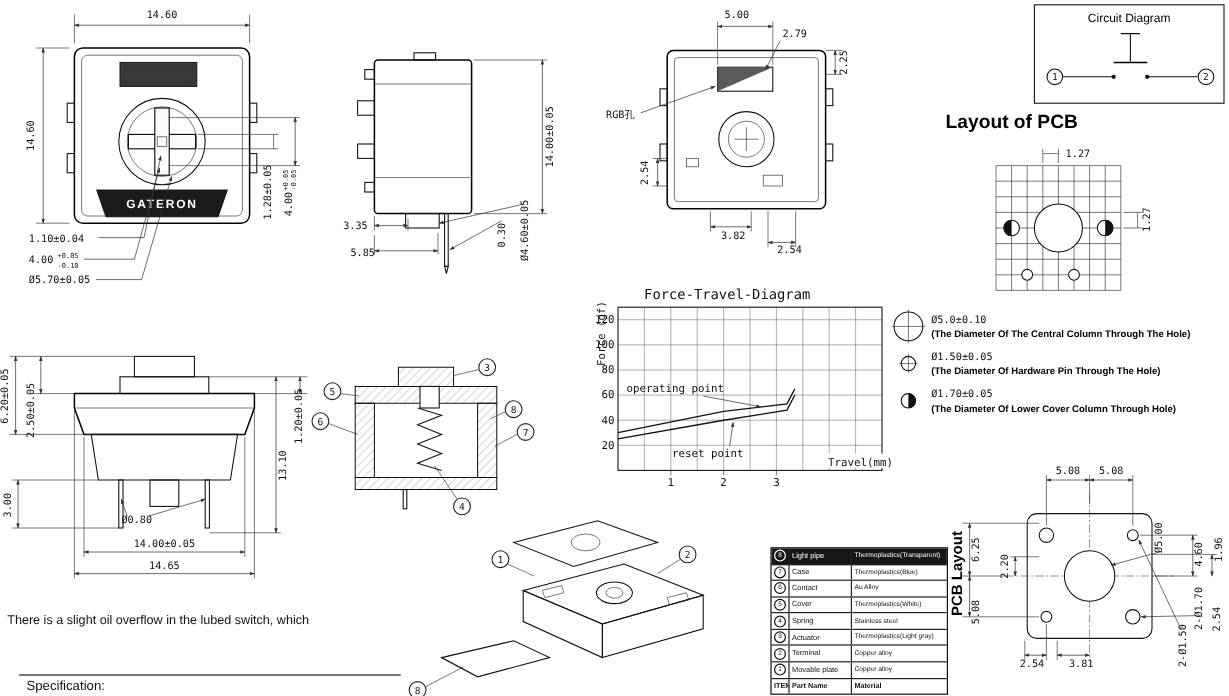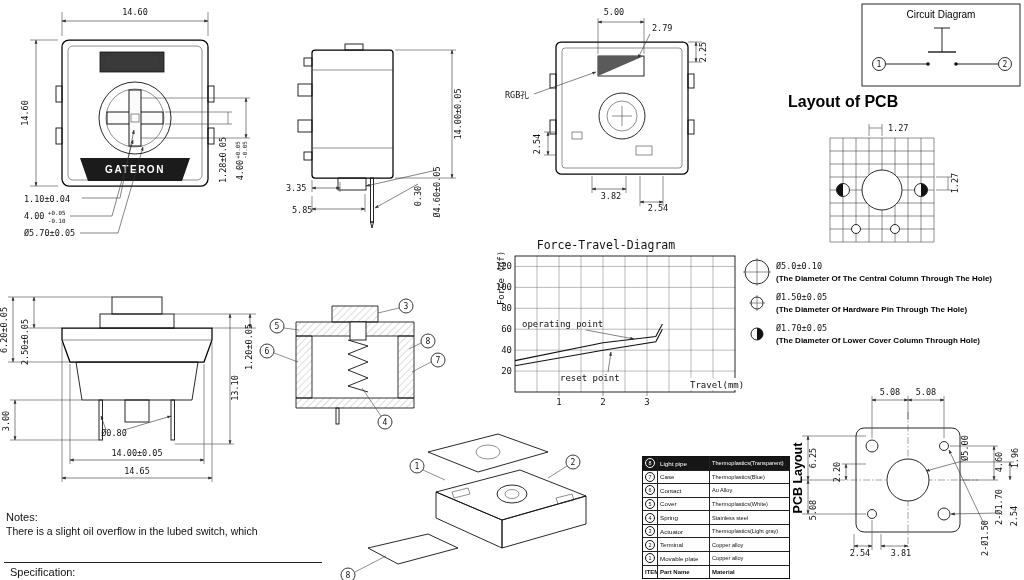--- a/index.html
+++ b/index.html
@@ -40,21 +40,21 @@
   .pt-cell:last-child{border-right:none;font-size:5.6px}
   .pt-dark{background:#161616}
   .pt-dark .pt-cell{color:#fff}
   .pt-head .pt-cell{font-weight:bold;font-size:6px}
   .circ{width:8px;height:8px;border:.6px solid currentColor;border-radius:50%;
     display:inline-flex;align-items:center;justify-content:center;font-size:5.4px;line-height:8px}
   
   .notes{position:absolute;left:6px;top:511px;width:330px;color:#111}
   .notes-title{font-size:11px;margin-bottom:2px}
   .notes-line{font-size:10.5px;line-height:1.3}
-  .spec{position:absolute;left:4px;top:562px;width:312px;border-top:1.2px solid #222;
+  .spec{position:absolute;left:16px;top:562px;width:312px;border-top:1.2px solid #222;
     padding:3px 0 0 6px;font-size:11px;color:#111}
 </style>
 </head>
 <body>
 
 <div id="canvas">
 <svg width="1024" height="580" viewBox="0 0 1024 580">
   <defs>
     <marker id="ar" viewBox="0 0 10 10" refX="9" refY="5" markerWidth="7" markerHeight="7" orient="auto-start-reverse">
       <path d="M0,1.5 L10,5 L0,8.5 z" fill="#333"></path>
@@ -516,17 +516,16 @@
     <div class="pt-cell">Copper alloy</div>
   </div>
   <div class="pt-row pt-head">
     <div class="pt-cell">ITEM</div>
     <div class="pt-cell">Part Name</div>
     <div class="pt-cell">Material</div>
   </div>
 </div>
 
 <div class="notes">
-  <div class="notes-title">Notes:</div>
   <div class="notes-line">There is a slight oil overflow in the lubed switch, which</div>
 </div>
 <div class="spec">Specification:</div>
 </div>
 
 </body></html>

